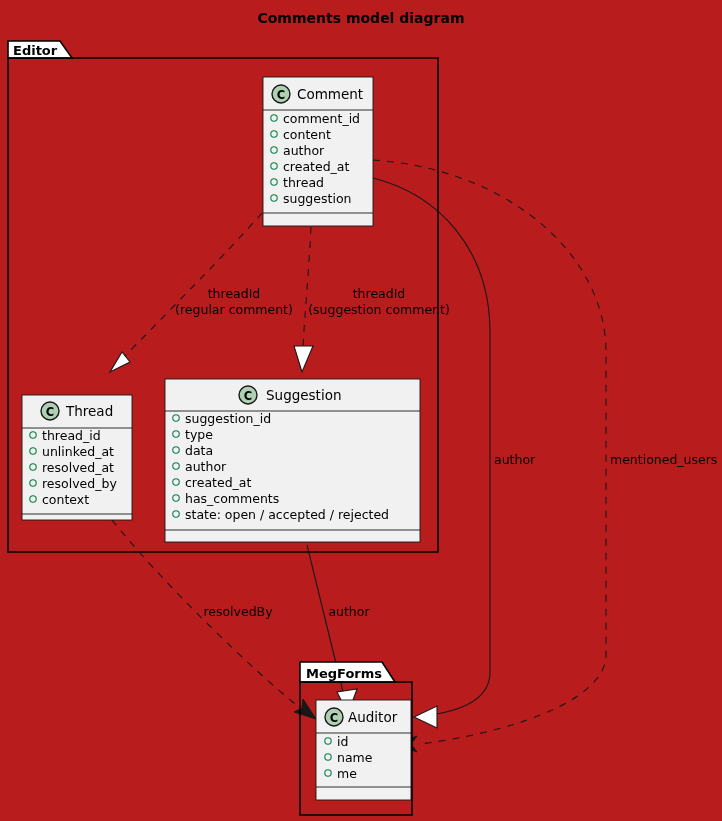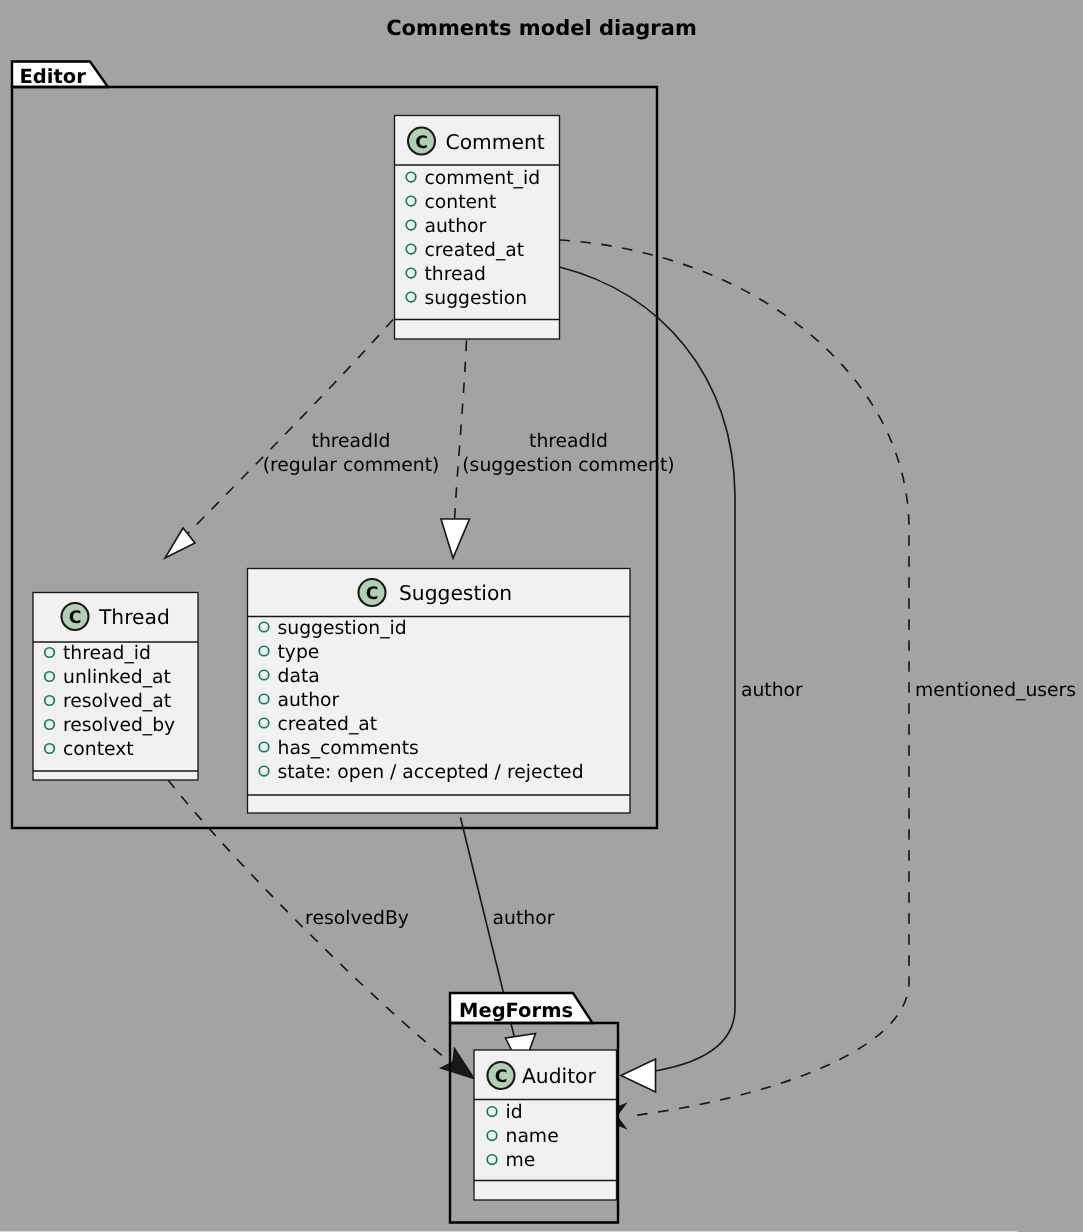--- a/index.html
+++ b/index.html
@@ -10,21 +10,21 @@
   body {
     width: 722px;
     height: 821px;
     font-family: "DejaVu Sans", sans-serif;
     overflow: hidden;
   }
   #diagram-root {
     position: relative;
     width: 722px;
     height: 821px;
-    background: #a3a3a3;
+    background: #b91c1c;
   }
   svg#uml {
     display: block;
     width: 722px;
     height: 821px;
   }
   .pkg-body {
     fill: none;
     stroke: #000000;
     stroke-width: 1.6;

